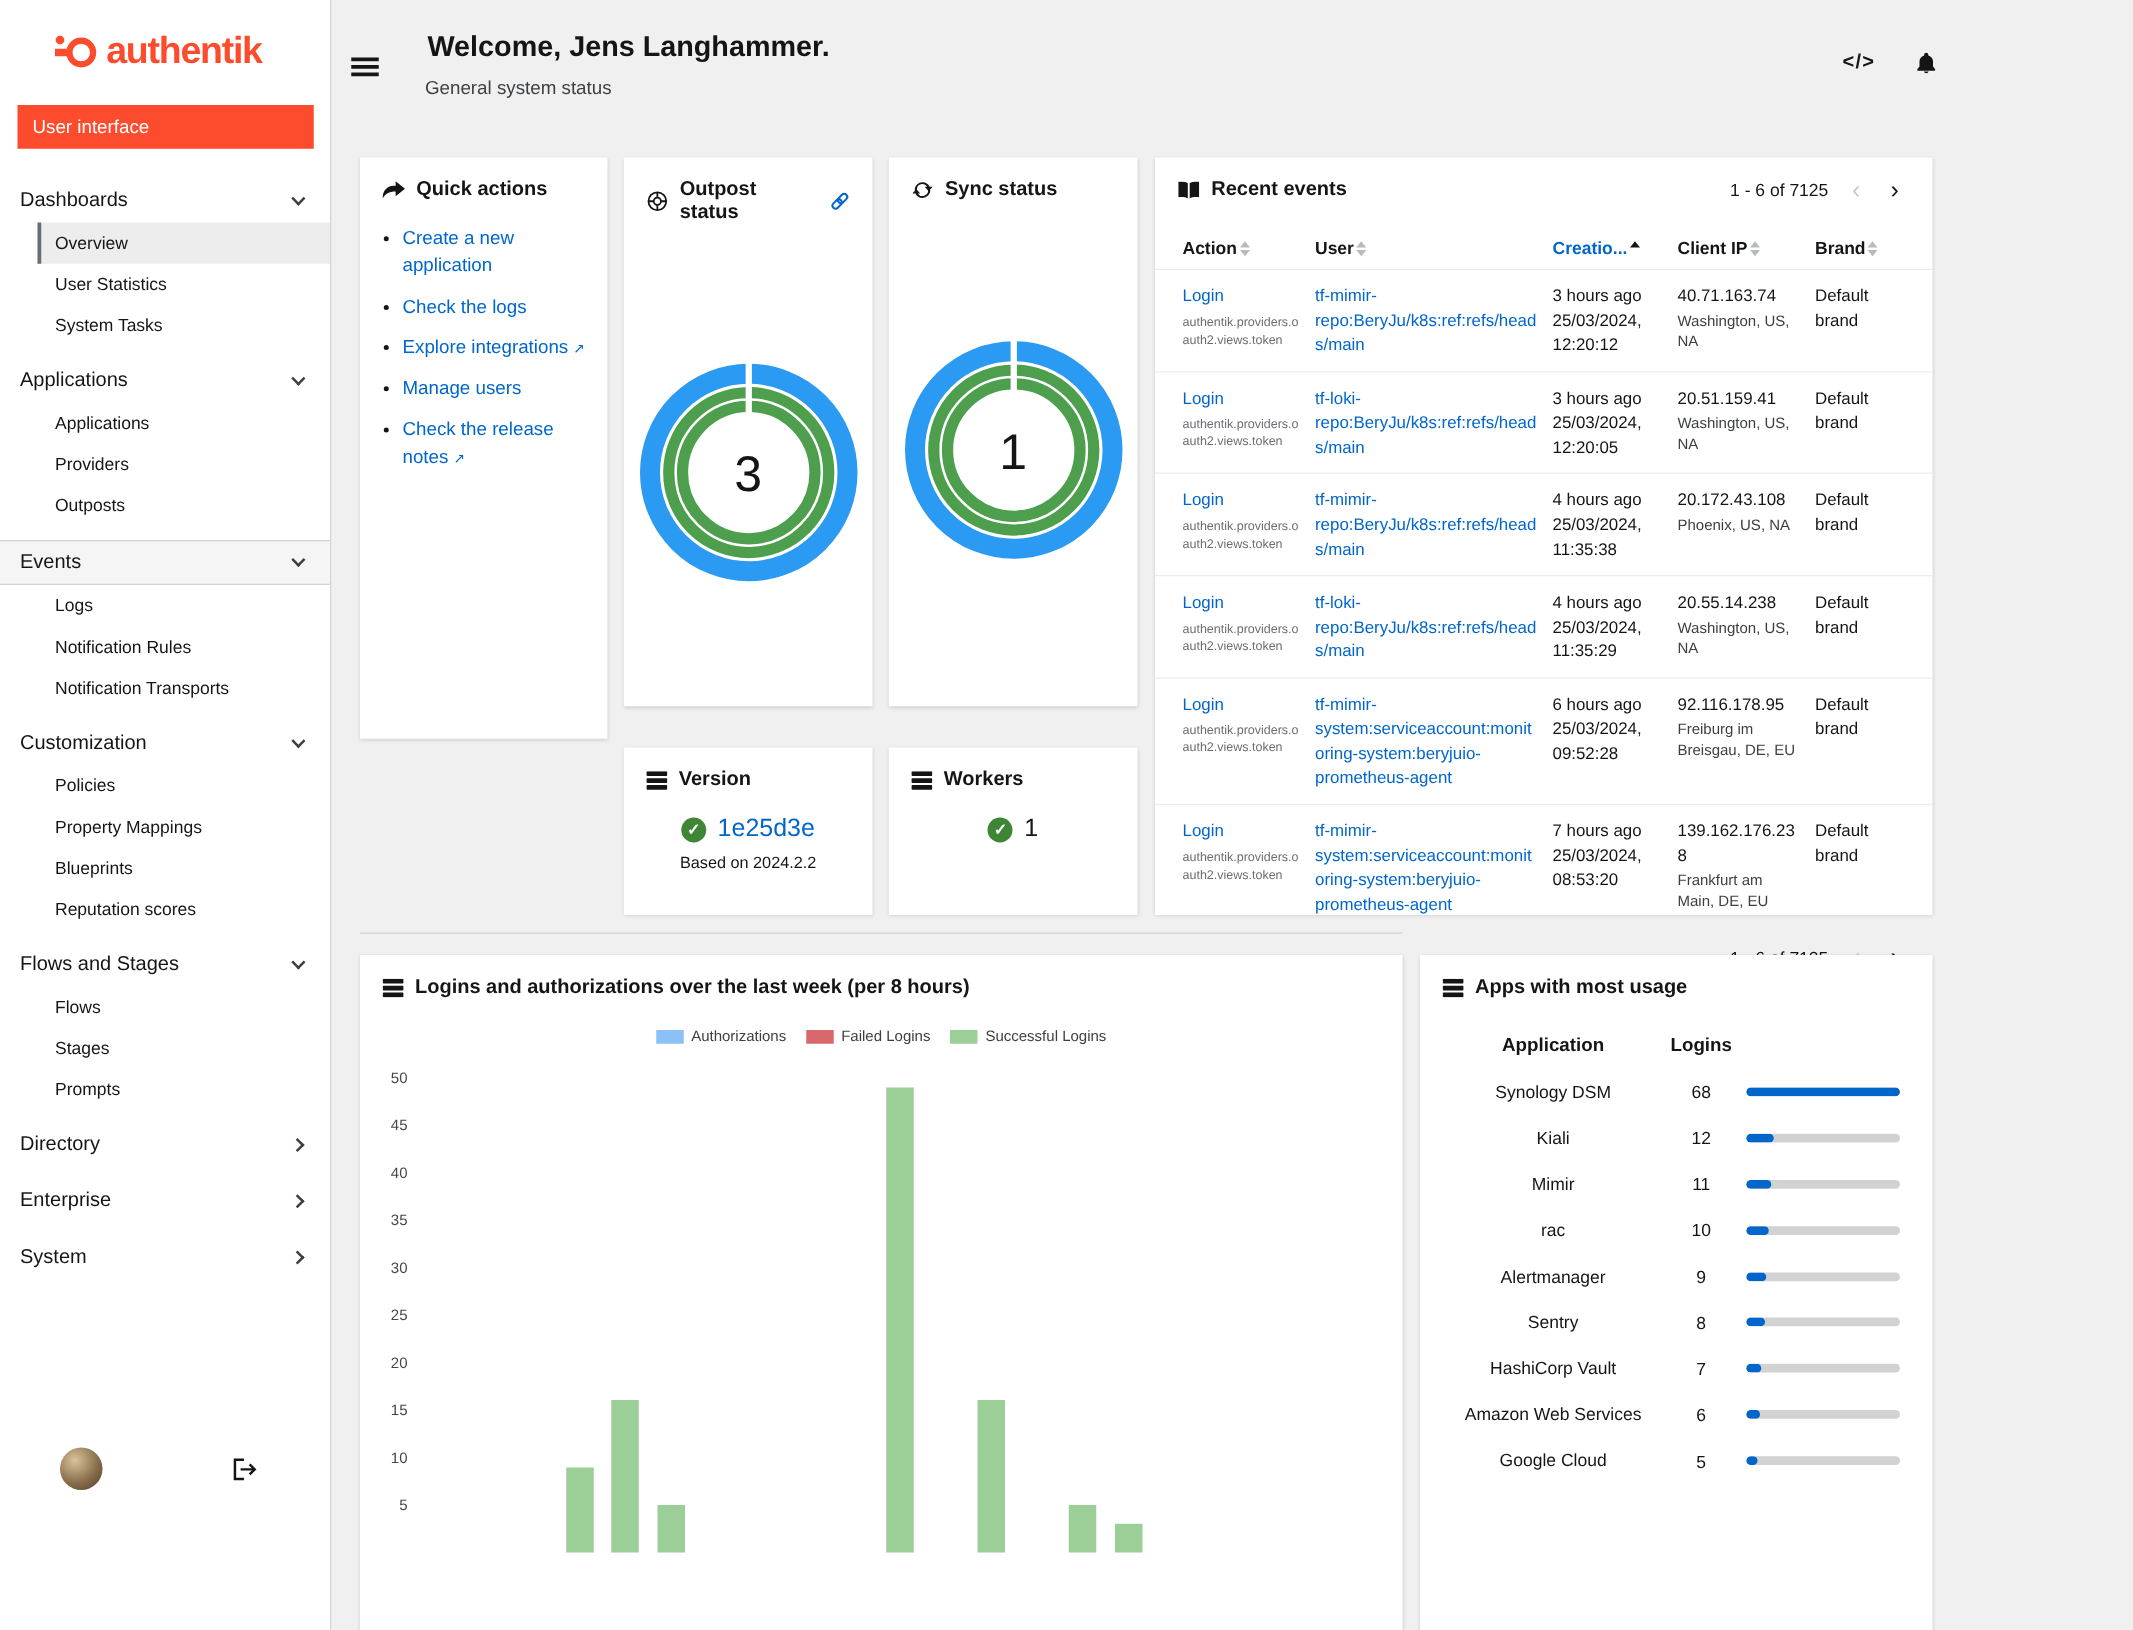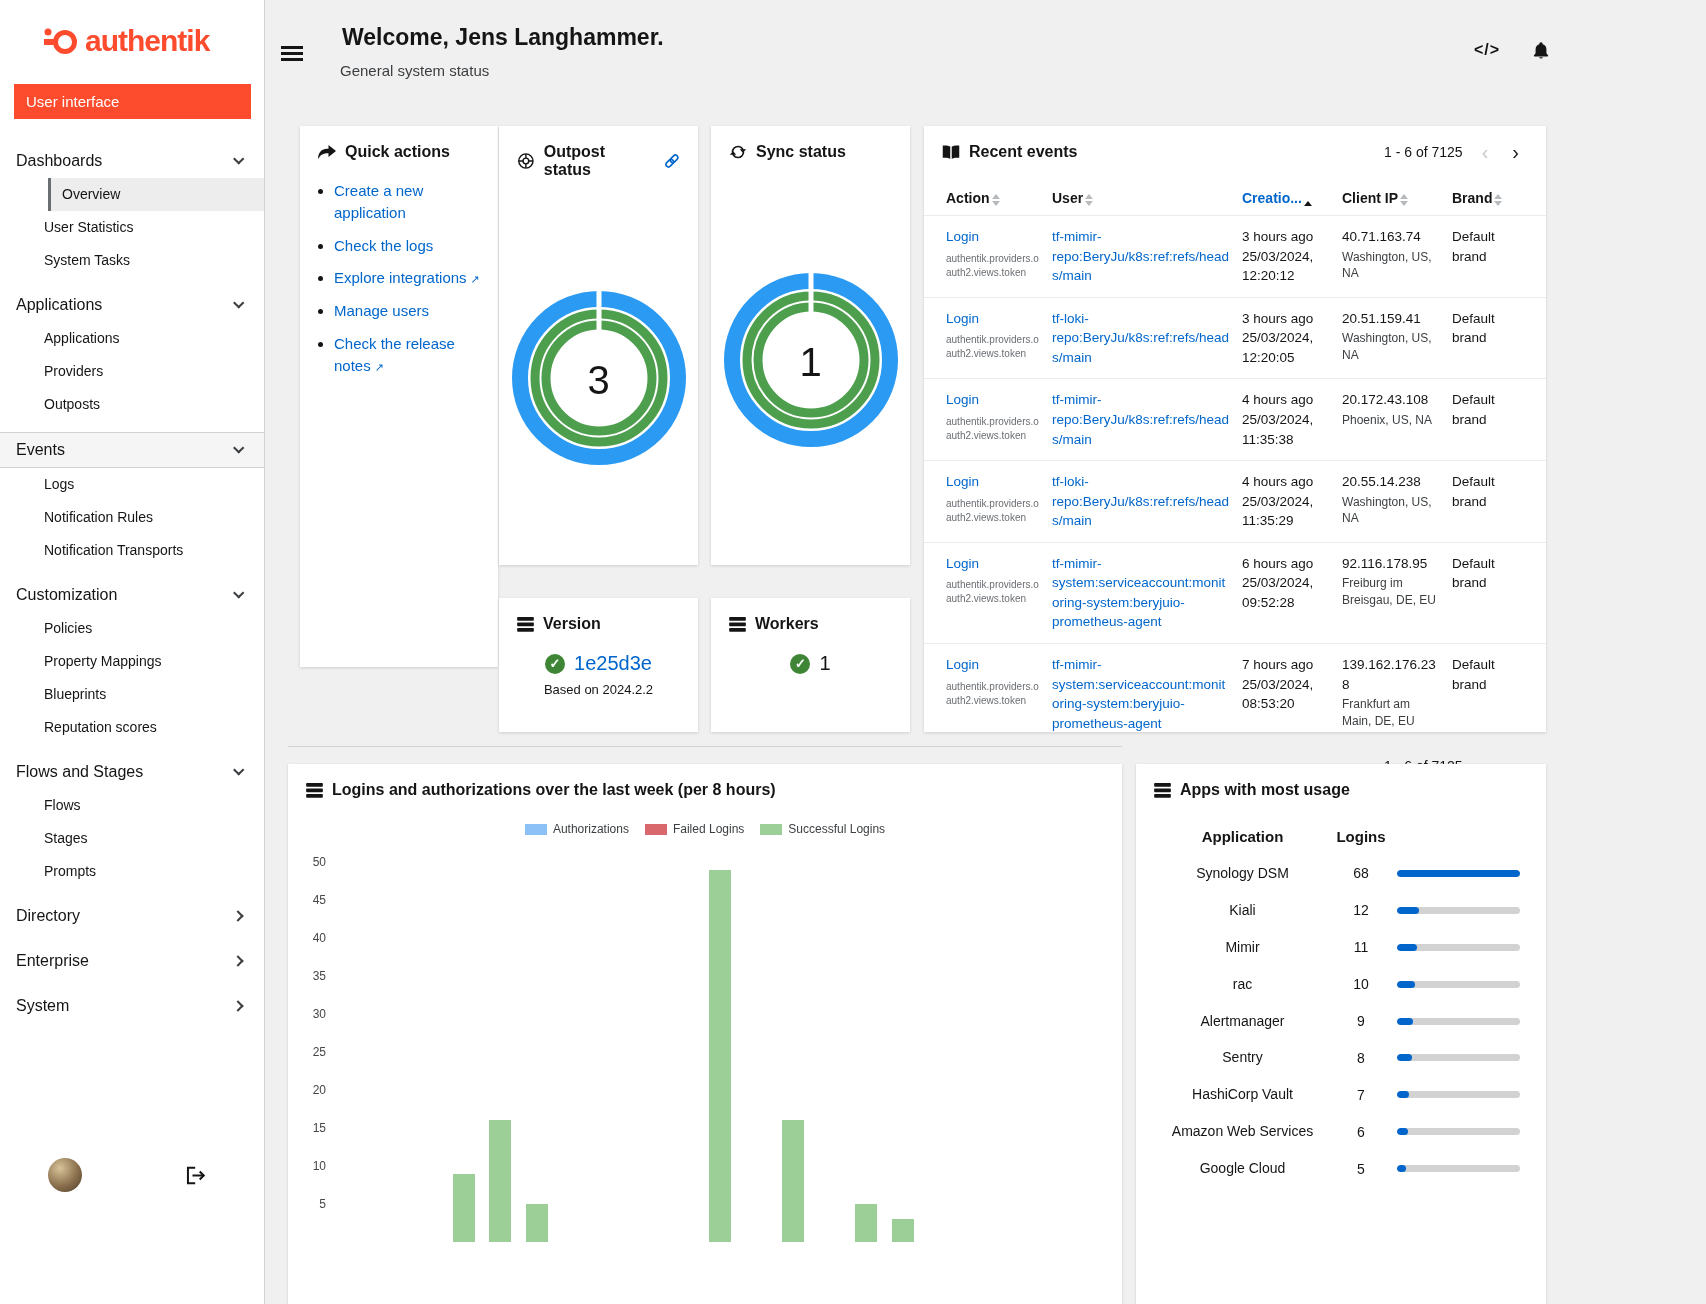--- a/index.html
+++ b/index.html
@@ -13,38 +13,38 @@
 .sidebar{position:absolute;left:0;top:0;bottom:0;width:265px;background:#fff;border-right:1px solid #d2d2d2;display:flex;flex-direction:column;z-index:3}
 .logo{display:flex;align-items:center;gap:7px;padding:24px 20px 18px 44px}
 .logo-text{font-size:30px;font-weight:bold;color:var(--accent);letter-spacing:-1px}
 .ui-btn{display:block;margin:8px 14px 14px;width:237px;text-align:left;background:var(--accent);color:#fff;border:none;font-family:inherit;font-size:15px;padding:9px 12px}
 .nav-head{display:flex;align-items:center;justify-content:space-between;padding:8px 22px 8px 16px;font-size:16px;margin-top:11px}
 .nav-head.hl{background:#f5f5f5;border-top:1px solid #d2d2d2;border-bottom:1px solid #d2d2d2}
 .chev{width:8px;height:8px;border-right:2px solid #3c3f42;border-bottom:2px solid #3c3f42;display:inline-block}
 .chev.down{transform:rotate(45deg) translate(-1px,-2px)}
 .chev.right{transform:rotate(-45deg)}
 .nav-sub{padding:8px 14px 8px 44px;font-size:14px;line-height:17px;color:#151515}
-.nav-sub.active{margin-left:48px;padding-left:11px;background:#ededed;border-left:3px solid #6a6e73}
+.nav-sub.active{margin-left:30px;padding-left:11px;background:#ededed;border-left:3px solid #6a6e73}
 .side-bottom{margin-top:auto;display:flex;align-items:center;justify-content:space-between;padding:0 56px 0 48px;margin-bottom:112px}
 .avatar{width:34px;height:34px;border-radius:50%;background:radial-gradient(circle at 35% 30%,#d8c49a,#8a6f4d 55%,#4e3a28)}
 
 
 .hamburger{position:absolute;left:281px;top:43px;width:22px}
 .hamburger span{display:block;height:3px;background:#151515;margin:3px 0}
 .page-title{position:absolute;left:342px;top:24px;font-size:23px;font-weight:bold}
 .page-sub{position:absolute;left:340px;top:62px;font-size:15px;color:#3c3f42}
 .hd-icon{position:absolute;top:41px}
 #icon-api{left:1474px;font-weight:bold;font-size:16px;letter-spacing:1px}
 #icon-bell{left:1531px;top:40px}
 
 
 .card{position:absolute;background:#fff;box-shadow:0 1px 3px rgba(0,0,0,.14)}
 .card-title{display:flex;align-items:center;gap:9px;padding:17px 18px;font-size:16px;font-weight:bold}
 .card-title .title-link{margin-left:auto}
-#card-quick{left:300px;top:126px;width:198px;height:541px}
+#card-quick{left:288px;top:126px;width:198px;height:465px}
 #card-outpost{left:499px;top:126px;width:199px;height:439px}
 #card-sync{left:711px;top:126px;width:199px;height:439px}
 #card-events{left:924px;top:126px;width:622px;height:606px}
 #card-system{left:288px;top:598px;width:198px;height:134px}
 #card-version{left:499px;top:598px;width:199px;height:134px}
 #card-workers{left:711px;top:598px;width:199px;height:134px}
 #card-chart{left:288px;top:764px;width:834px;height:570px}
 #card-apps{left:1136px;top:764px;width:410px;height:570px}
 .sep{position:absolute;left:288px;top:746px;width:834px;height:1px;background:#d2d2d2}
 
@@ -66,21 +66,21 @@
 .check{width:20px;height:20px;border-radius:50%;background:var(--success);color:#fff;font-size:13px;font-weight:bold;display:inline-flex;align-items:center;justify-content:center;flex:0 0 auto}
 .check::before{content:"✓"}
 
 
 .ev-top{display:flex;align-items:center;justify-content:space-between;padding-right:22px}
 .pager{display:flex;align-items:center;gap:14px;font-size:14px}
 .pg{font-size:20px;line-height:1;color:#151515;padding:0 5px}
 .pg.disabled{color:#c9c9c9}
 .ev-thead,.ev-row{display:grid;grid-template-columns:96px 180px 90px 100px 72px;column-gap:10px;padding:6px 22px}
 .ev-thead{font-weight:bold;font-size:14px;padding-top:12px;padding-bottom:9px}
-.ev-th{display:flex;align-items:flex-end;gap:2px}
+.ev-th{display:flex;align-items:flex-start;gap:2px}
 .ev-th.sorted .th-label{color:var(--link)}
 .sort{display:inline-flex;flex-direction:column;gap:2px;margin-top:3px}
 .sort i{width:0;height:0;border-left:4px solid transparent;border-right:4px solid transparent;display:block}
 .sort .up{border-bottom:5px solid #b8bbbe}
 .sort .dn{border-top:5px solid #b8bbbe}
 .sort .up.on{border-bottom-color:#151515}
 .ev-row{border-top:1px solid #ebebeb;padding-top:11px;padding-bottom:11px}
 .ev-cell{overflow-wrap:anywhere;font-size:13.5px;line-height:1.45}
 .ev-sub{font-size:10px;color:#6a6e73;margin-top:5px;line-height:1.4}
 .ev-sub2{font-size:12px;color:#3c3f42;margin-top:2px;line-height:1.4}

